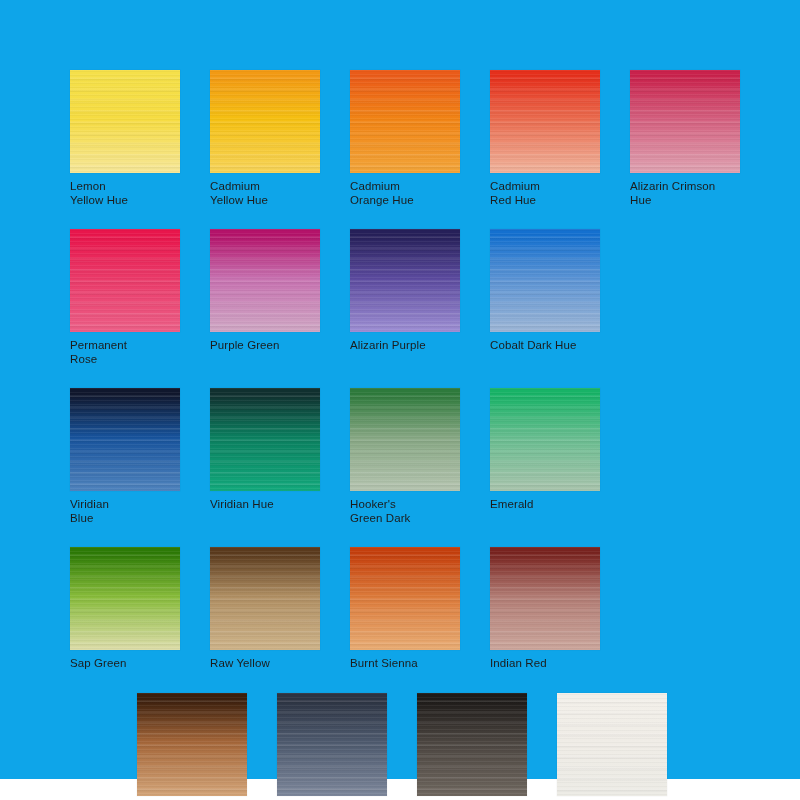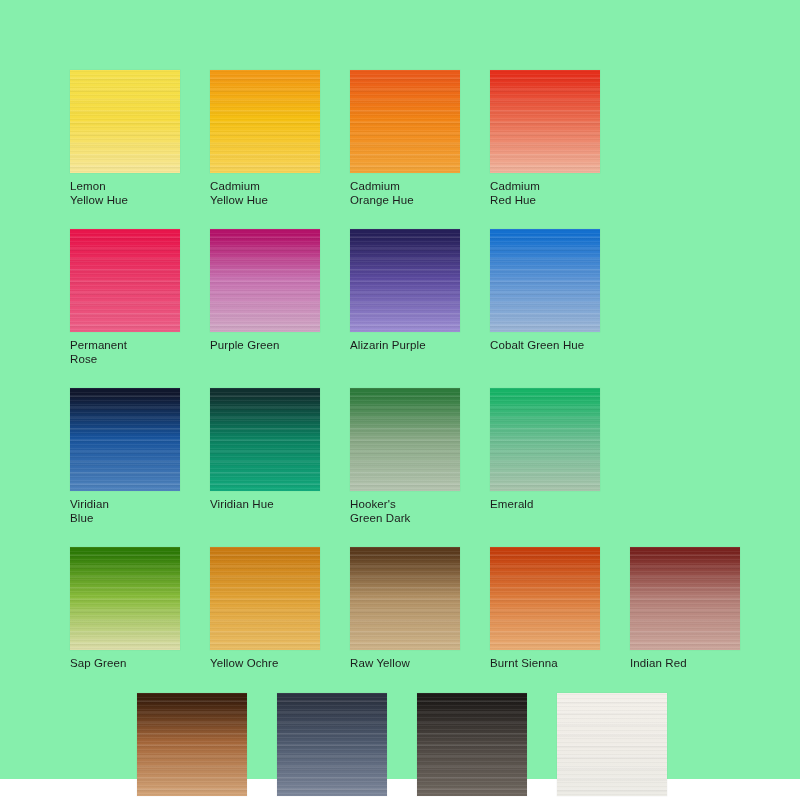--- a/index.html
+++ b/index.html
@@ -13,21 +13,21 @@
     height: 800px;
     font-family: "Liberation Sans", "DejaVu Sans", sans-serif;
     -webkit-font-smoothing: antialiased;
     overflow: hidden;
   }
 
   #chart-root {
     position: relative;
     width: 800px;
     height: 779px;
-    background: #86efac;
+    background: #0ea5e9;
   }
 
   .swatch-grid {
     position: absolute;
     left: 70px;
     top: 70px;
     width: 670px;
   }
 
   .swatch-row {
@@ -120,38 +120,43 @@
         <div class="swatch-cell">
           <div class="swatch-chip" style="background: linear-gradient(rgb(234, 91, 25) 0%, rgb(234, 91, 25) 6%, rgb(241, 132, 21) 48%, rgb(242, 165, 58) 100%);"></div>
           <div class="swatch-label">Cadmium
 Orange Hue</div>
         </div>
         <div class="swatch-cell">
           <div class="swatch-chip" style="background: linear-gradient(rgb(229, 48, 28) 0%, rgb(229, 48, 28) 6%, rgb(234, 108, 79) 48%, rgb(240, 180, 157) 100%);"></div>
           <div class="swatch-label">Cadmium
 Red Hue</div>
         </div>
+        <div class="swatch-cell">
+          <div class="swatch-chip" style="background: linear-gradient(rgb(201, 34, 76) 0%, rgb(201, 34, 76) 6%, rgb(212, 96, 127) 48%, rgb(223, 163, 178) 100%);"></div>
+          <div class="swatch-label">Alizarin Crimson
+Hue</div>
+        </div>
       </div>
       <div class="swatch-row">
         <div class="swatch-cell">
           <div class="swatch-chip" style="background: linear-gradient(rgb(232, 22, 76) 0%, rgb(232, 22, 76) 6%, rgb(234, 58, 105) 48%, rgb(236, 95, 135) 100%);"></div>
           <div class="swatch-label">Permanent
 Rose</div>
         </div>
         <div class="swatch-cell">
           <div class="swatch-chip" style="background: linear-gradient(rgb(180, 19, 106) 0%, rgb(180, 19, 106) 6%, rgb(199, 113, 176) 48%, rgb(207, 167, 196) 100%);"></div>
           <div class="swatch-label">Purple Green</div>
         </div>
         <div class="swatch-cell">
           <div class="swatch-chip" style="background: linear-gradient(rgb(38, 32, 89) 0%, rgb(38, 32, 89) 6%, rgb(91, 74, 158) 48%, rgb(158, 143, 212) 100%);"></div>
           <div class="swatch-label">Alizarin Purple</div>
         </div>
         <div class="swatch-cell">
           <div class="swatch-chip" style="background: linear-gradient(rgb(20, 112, 207) 0%, rgb(20, 112, 207) 6%, rgb(90, 147, 212) 48%, rgb(157, 182, 214) 100%);"></div>
-          <div class="swatch-label">Cobalt Green Hue</div>
+          <div class="swatch-label">Cobalt Dark Hue</div>
         </div>
       </div>
       <div class="swatch-row">
         <div class="swatch-cell">
           <div class="swatch-chip" style="background: linear-gradient(rgb(16, 23, 45) 0%, rgb(16, 23, 45) 6%, rgb(23, 83, 156) 48%, rgb(79, 131, 189) 100%);"></div>
           <div class="swatch-label">Viridian
 Blue</div>
         </div>
         <div class="swatch-cell">
           <div class="swatch-chip" style="background: linear-gradient(rgb(16, 48, 47) 0%, rgb(16, 48, 47) 6%, rgb(11, 128, 96) 48%, rgb(18, 169, 124) 100%);"></div>
@@ -166,24 +171,20 @@
           <div class="swatch-chip" style="background: linear-gradient(rgb(24, 179, 103) 0%, rgb(24, 179, 103) 6%, rgb(104, 189, 144) 48%, rgb(169, 196, 173) 100%);"></div>
           <div class="swatch-label">Emerald</div>
         </div>
       </div>
       <div class="swatch-row">
         <div class="swatch-cell">
           <div class="swatch-chip" style="background: linear-gradient(rgb(45, 122, 6) 0%, rgb(45, 122, 6) 6%, rgb(135, 187, 58) 48%, rgb(221, 221, 170) 100%);"></div>
           <div class="swatch-label">Sap Green</div>
         </div>
         <div class="swatch-cell">
-          <div class="swatch-chip" style="background: linear-gradient(rgb(201, 123, 19) 0%, rgb(201, 123, 19) 6%, rgb(224, 161, 52) 48%, rgb(232, 188, 100) 100%);"></div>
-          <div class="swatch-label">Yellow Ochre</div>
-        </div>
-        <div class="swatch-cell">
           <div class="swatch-chip" style="background: linear-gradient(rgb(90, 58, 29) 0%, rgb(90, 58, 29) 6%, rgb(176, 143, 99) 48%, rgb(205, 179, 137) 100%);"></div>
           <div class="swatch-label">Raw Yellow</div>
         </div>
         <div class="swatch-cell">
           <div class="swatch-chip" style="background: linear-gradient(rgb(196, 63, 13) 0%, rgb(196, 63, 13) 6%, rgb(220, 122, 58) 48%, rgb(232, 172, 116) 100%);"></div>
           <div class="swatch-label">Burnt Sienna</div>
         </div>
         <div class="swatch-cell">
           <div class="swatch-chip" style="background: linear-gradient(rgb(120, 35, 31) 0%, rgb(120, 35, 31) 6%, rgb(178, 124, 116) 48%, rgb(203, 166, 156) 100%);"></div>
           <div class="swatch-label">Indian Red</div>

